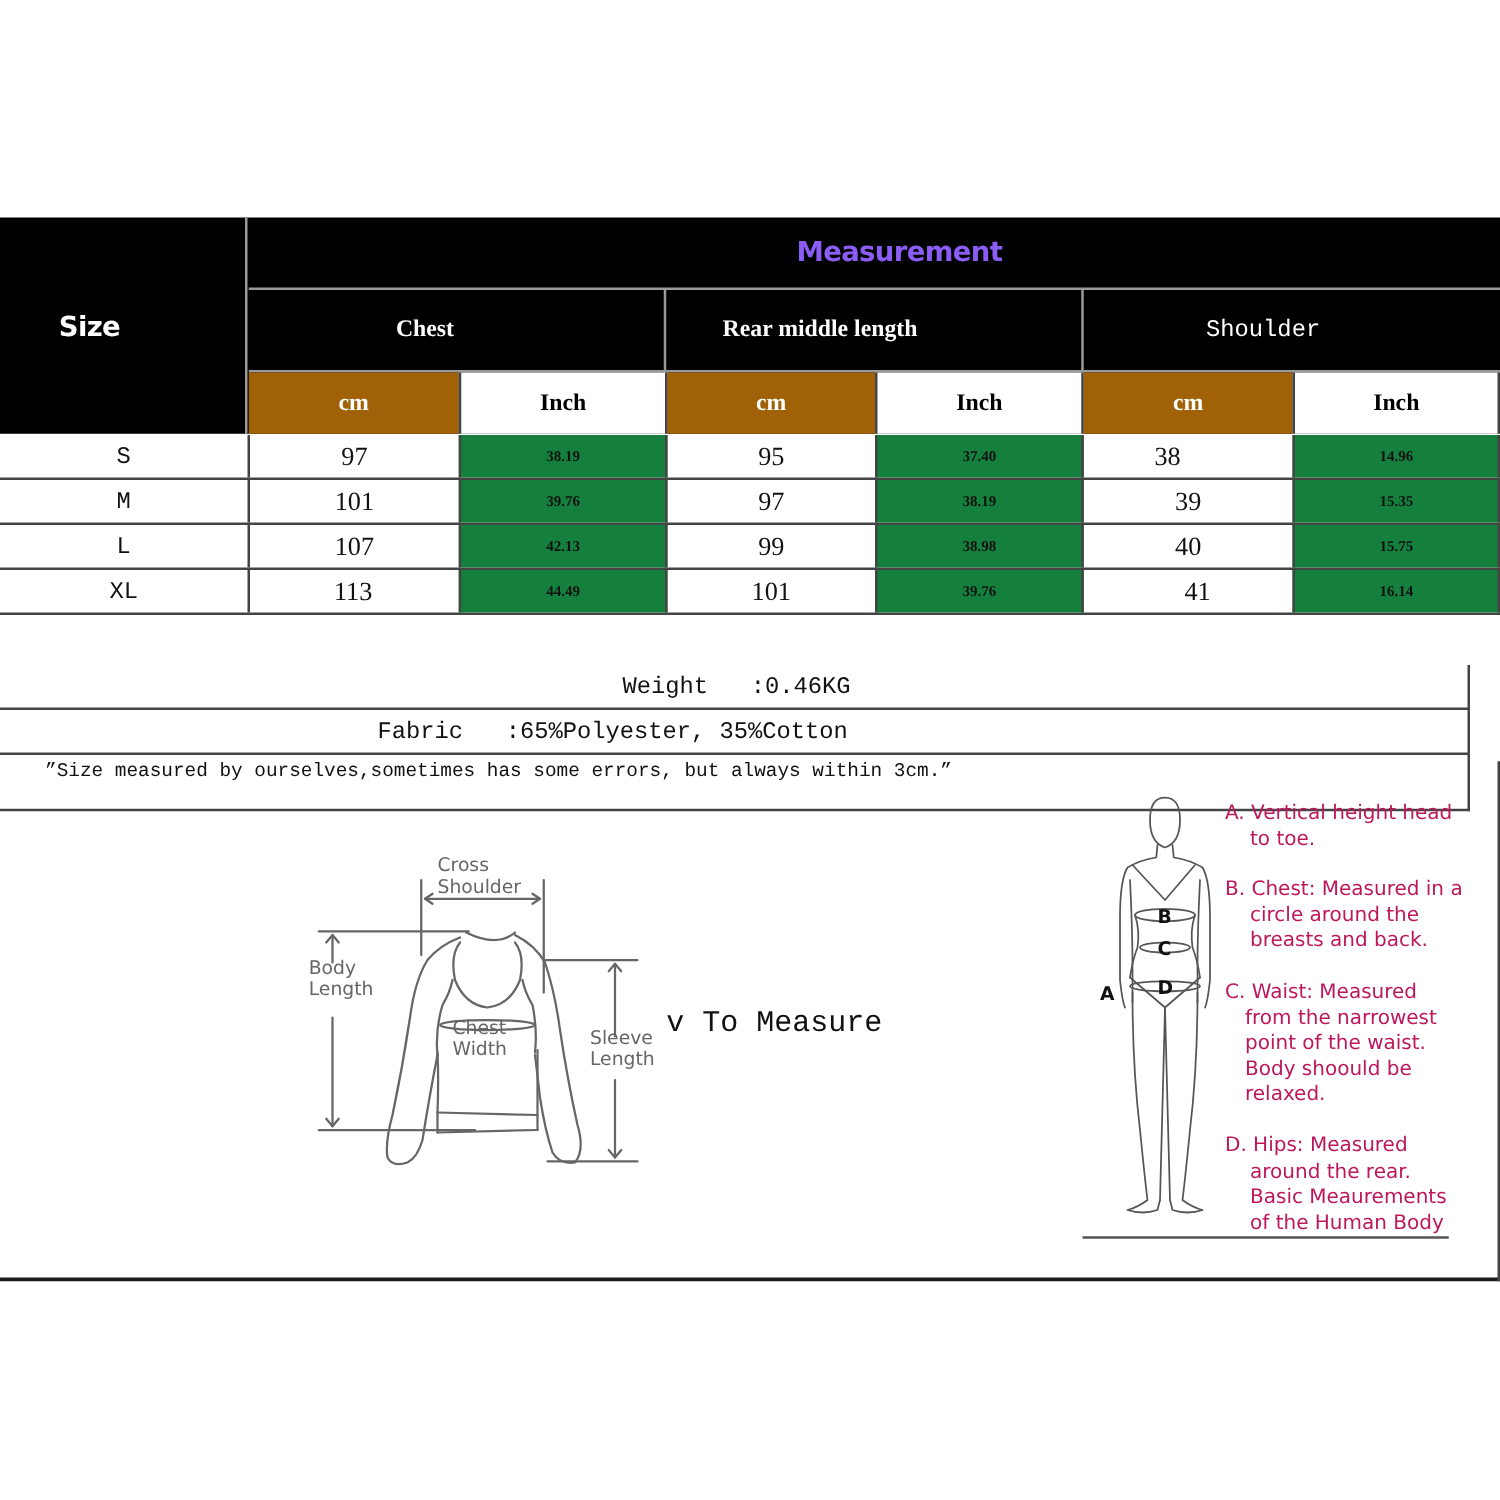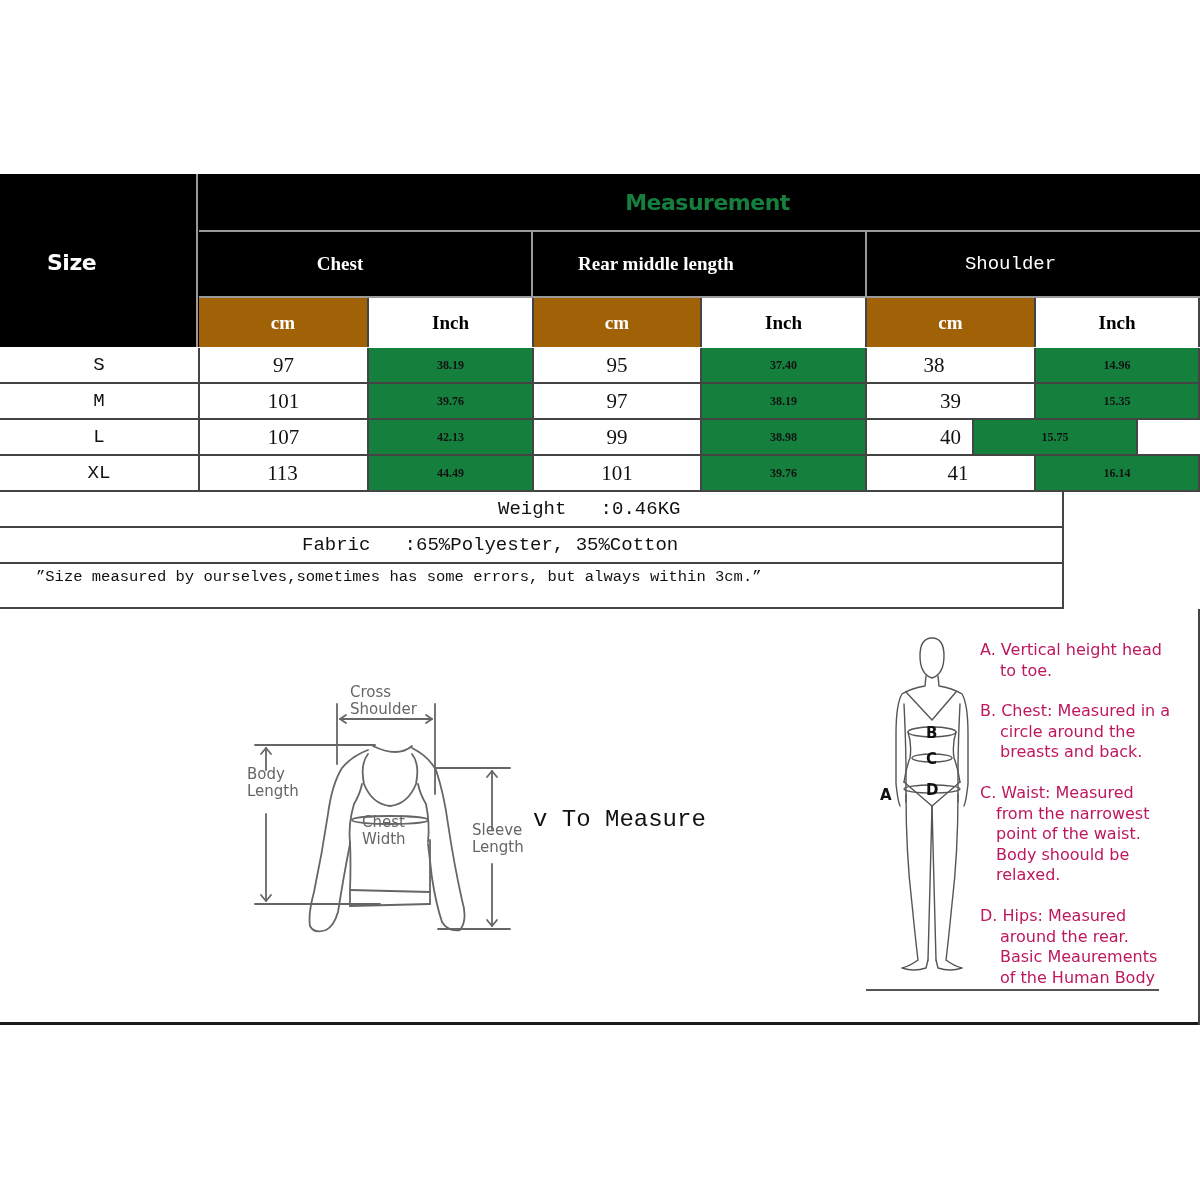--- a/index.html
+++ b/index.html
@@ -54,27 +54,27 @@
     }
     .hdr .meas-title {
       position: absolute;
       left: 199px; top: 0;
       width: 1001px; height: 58px;
       display: flex; align-items: center; justify-content: center;
       border-bottom: 2px solid #9a9a9a;
       box-sizing: border-box;
     }
     .hdr .meas-title span {
-      color: #15803d;
+      color: #8b5cf6;
       font-family: "DejaVu Sans", sans-serif;
       font-weight: bold;
       font-size: 22px;
       letter-spacing: -0.5px;
       position: relative;
-      left: 8px;
+      left: 20px;
     }
     .grp {
       position: absolute;
       top: 58px;
       height: 66px;
       display: flex; align-items: center; justify-content: center;
       box-sizing: border-box;
       border-bottom: 2px solid #9a9a9a;
     }
     .grp span {
@@ -139,27 +139,27 @@
       font-family: "Liberation Serif", serif;
       font-weight: bold;
       font-size: 12px;
       border-left: 2px solid #444;
       border-right: 2px solid #444;
     }
 
     .info-row {
       position: absolute;
       left: 0;
-      width: 1064px;
+      width: 1176px;
       height: 36px;
       border-bottom: 2px solid #444;
       box-sizing: border-box;
       font-family: "Liberation Mono", monospace;
       font-size: 19px;
-      display: flex; align-items: center;
+      display: flex; align-items: center; margin-top: 40px;
     }
     .info-row .end-border {
       position: absolute; right: 0; top: 0; width: 2px; height: 36px; background: #444;
     }
     .info-row.note { font-size: 15.5px; }
 
     
     .diagram-text {
       position: absolute;
       font-family: "DejaVu Sans", sans-serif;
@@ -239,21 +239,21 @@
     <div class="cell num" style="left:867px;width:167px;">39</div>
     <div class="cell yel" style="left:1034px;width:166px;">15.35</div>
   </div>
   <div class="row" style="top:246px;">
     <div class="cell size" style="left:0;width:200px;">L</div>
     <div class="cell num" style="left:200px;width:167px;">107</div>
     <div class="cell yel" style="left:367px;width:167px;">42.13</div>
     <div class="cell num" style="left:534px;width:166px;">99</div>
     <div class="cell yel" style="left:700px;width:167px;">38.98</div>
     <div class="cell num" style="left:867px;width:167px;">40</div>
-    <div class="cell yel" style="left:972px;width:166px;">15.75</div>
+    <div class="cell yel" style="left:1034px;width:166px;">15.75</div>
   </div>
   <div class="row" style="top:282px;">
     <div class="cell size" style="left:0;width:200px;">XL</div>
     <div class="cell num" style="left:196px;width:173px;">113</div>
     <div class="cell yel" style="left:367px;width:167px;">44.49</div>
     <div class="cell num" style="left:534px;width:166px;">101</div>
     <div class="cell yel" style="left:700px;width:167px;">39.76</div>
     <div class="cell num" style="left:867px;width:182px;">41</div>
     <div class="cell yel" style="left:1034px;width:166px;">16.14</div>
   </div>

